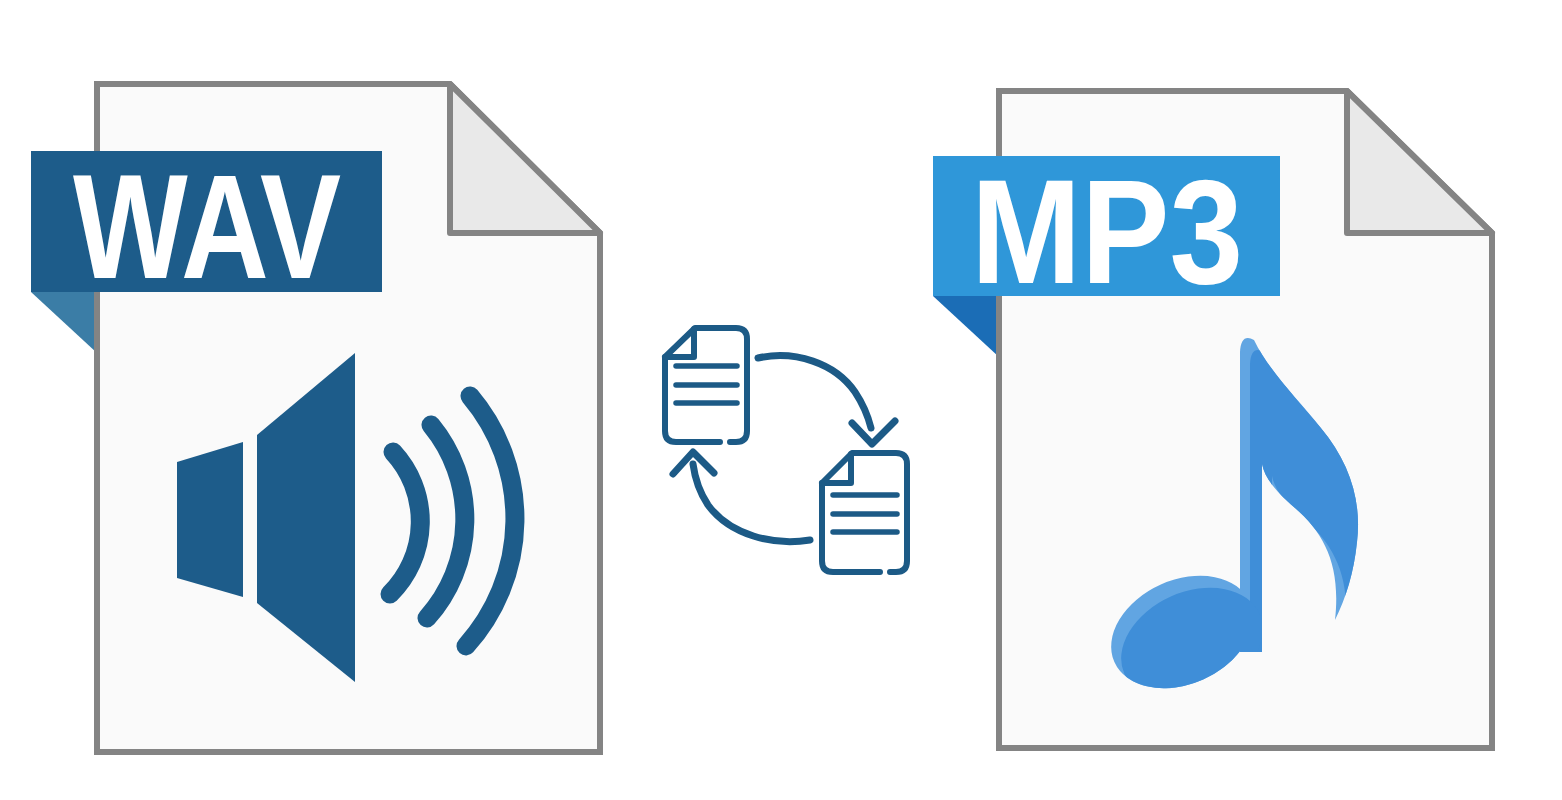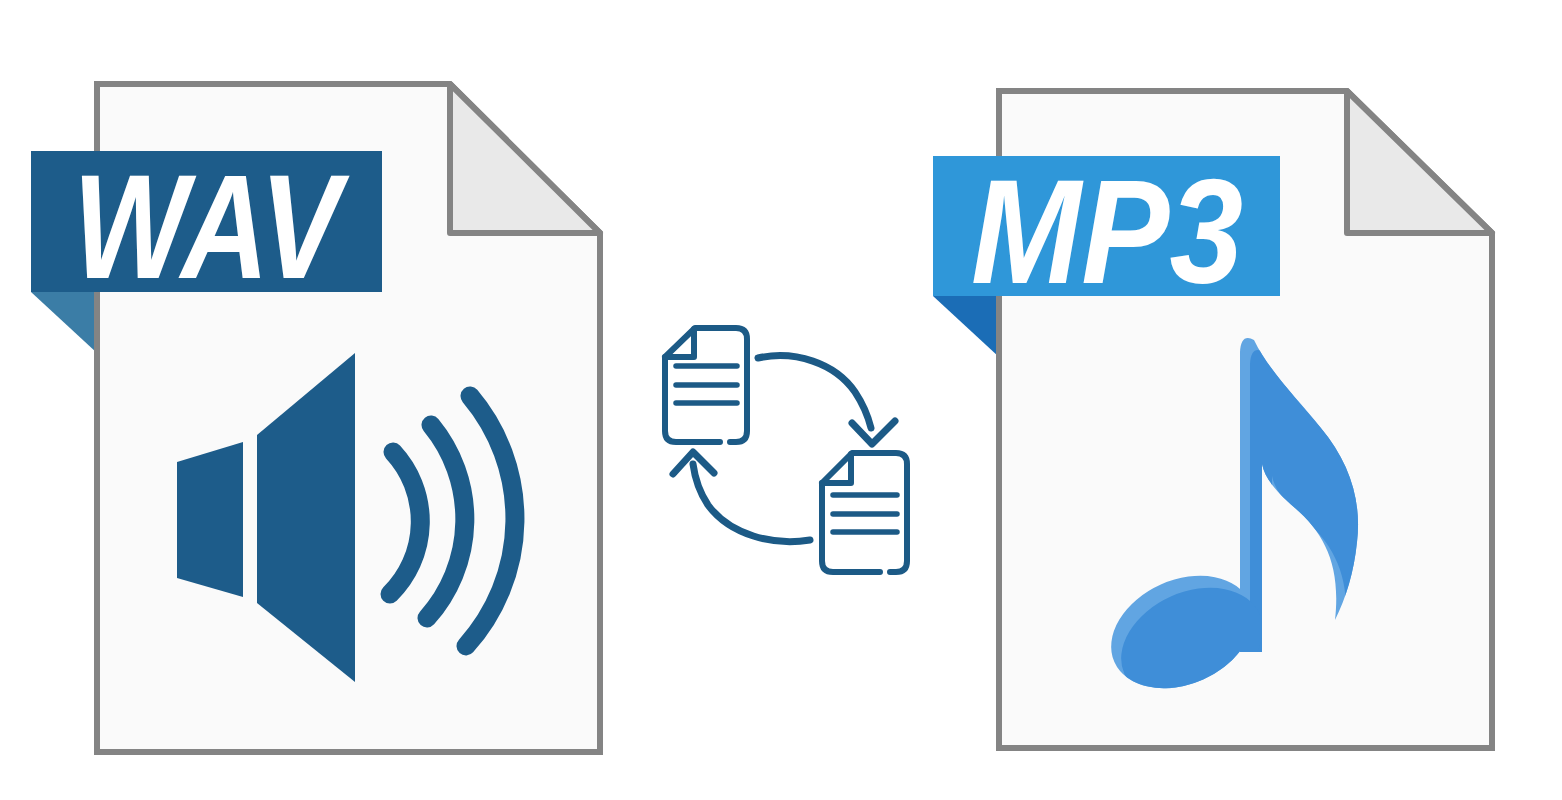--- a/index.html
+++ b/index.html
@@ -7,21 +7,20 @@
     padding: 0;
     background: #ffffff;
     font-family: "Liberation Sans", "DejaVu Sans", sans-serif;
   }
   .stage {
     position: relative;
     width: 1562px;
     height: 800px;
     background: #ffffff;
     overflow: hidden;
-    font-style: italic;
   }
   svg { display: block; }
   .format-label {
     font-family: "Liberation Sans", "DejaVu Sans", sans-serif;
     font-weight: bold;
   }
 </style>
 </head>
 <body>
 

